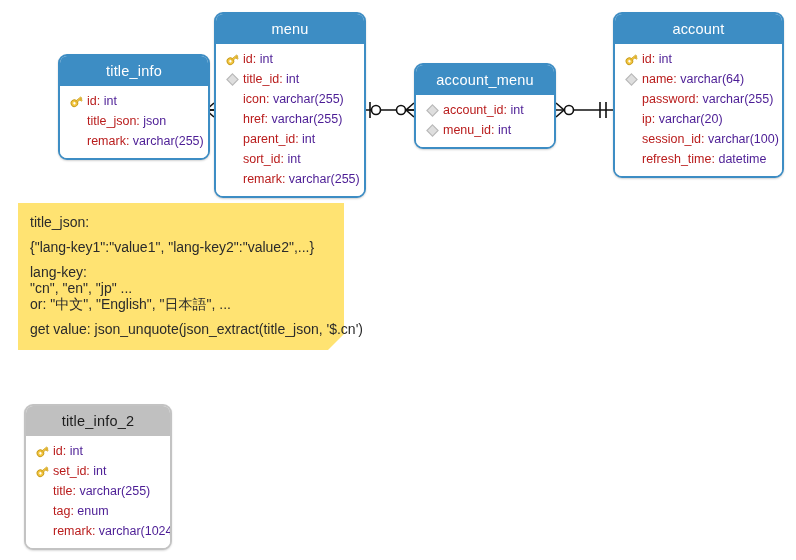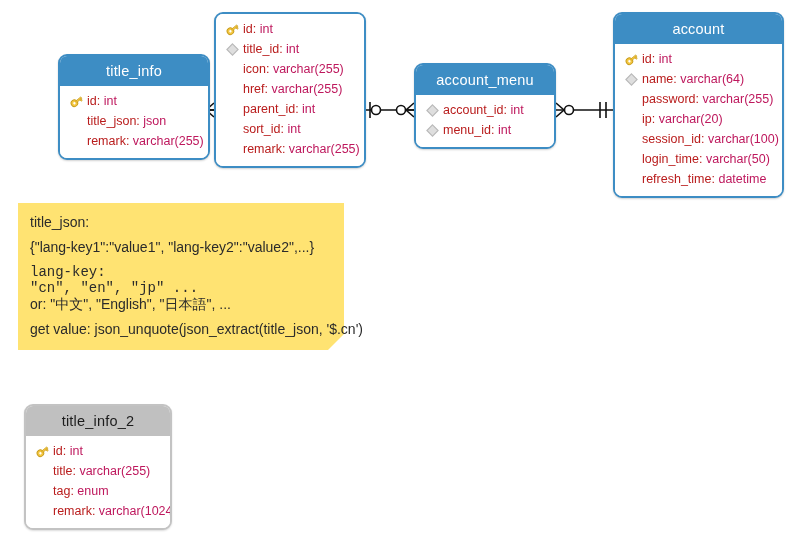--- a/index.html
+++ b/index.html
@@ -76,39 +76,39 @@
     margin-right: 2px;
   }
   .field-icon svg { display: block; }
 
   .field-text {
     font-size: 12.5px;
     color: #111111;
     overflow: visible;
   }
   .field-name { color: #b91c1c; }
-  .field-type { color: #be185d; text-align: right; }
+  .field-type { color: #4c1d95; text-align: right; }
 
   
   .note {
     position: absolute;
     box-sizing: border-box;
     background: #ffe372;
     color: #2b2b2b;
   }
   .note-inner {
     padding: 12px 12px 0 12px;
   }
   .note-line {
     font-size: 14px;
     line-height: 14px;
     margin-bottom: 11px;
     white-space: nowrap;
   }
-  .note-line.tight { margin-bottom: 2px; font-family: Liberation Mono, monospace; }
+  .note-line.tight { margin-bottom: 2px; }
   .note-line:last-child { margin-bottom: 0; }
   .note-fold {
     position: absolute;
     right: 0;
     bottom: 0;
     width: 0; height: 0;
     border-left: 16px solid transparent;
     border-bottom: 16px solid #ffffff;
   }
 
@@ -181,20 +181,21 @@
             <span class="field-icon"></span>
             <span class="field-text"><span class="field-name">title_json</span><span class="field-name">: </span><span class="field-type">json</span></span>
           </div>
           <div class="field-row">
             <span class="field-icon"></span>
             <span class="field-text"><span class="field-name">remark</span><span class="field-name">: </span><span class="field-type">varchar(255)</span></span>
           </div>
         </div>
       </div>
       <div class="entity" style="left: 214px; top: 12px; width: 152px;">
+        <div class="entity-header">menu</div>
         <div class="entity-body">
           <div class="field-row">
             <span class="field-icon">
               <svg width="15" height="15" viewBox="0 0 16 16" aria-hidden="true">
                 <g transform="rotate(-40 8 8)">
                   <circle cx="5.1" cy="8" r="3.5" fill="#f5c842" stroke="#c79a18" stroke-width="1"></circle>
                   <circle cx="5.1" cy="8" r="1.25" fill="#ffffff"></circle>
                   <rect x="7.6" y="7.1" width="7.0" height="1.9" fill="#f5c842" stroke="#c79a18" stroke-width=".7"></rect>
                   <rect x="12.0" y="8.8" width="1.5" height="2.2" fill="#f5c842" stroke="#c79a18" stroke-width=".7"></rect>
                 </g>
@@ -284,43 +285,52 @@
           <div class="field-row">
             <span class="field-icon"></span>
             <span class="field-text"><span class="field-name">ip</span><span class="field-name">: </span><span class="field-type">varchar(20)</span></span>
           </div>
           <div class="field-row">
             <span class="field-icon"></span>
             <span class="field-text"><span class="field-name">session_id</span><span class="field-name">: </span><span class="field-type">varchar(100)</span></span>
           </div>
           <div class="field-row">
             <span class="field-icon"></span>
-            <span class="field-text"><span class="field-name">login_time</span><span class="field-name">: </span><span class="field-type">varchar(50)</span></span>
-          </div>
-          <div class="field-row">
-            <span class="field-icon"></span>
             <span class="field-text"><span class="field-name">refresh_time</span><span class="field-name">: </span><span class="field-type">datetime</span></span>
           </div>
         </div>
       </div>
       <div class="entity inactive" style="left: 24px; top: 404px; width: 148px;">
         <div class="entity-header">title_info_2</div>
         <div class="entity-body">
           <div class="field-row">
             <span class="field-icon">
               <svg width="15" height="15" viewBox="0 0 16 16" aria-hidden="true">
                 <g transform="rotate(-40 8 8)">
                   <circle cx="5.1" cy="8" r="3.5" fill="#f5c842" stroke="#c79a18" stroke-width="1"></circle>
                   <circle cx="5.1" cy="8" r="1.25" fill="#ffffff"></circle>
                   <rect x="7.6" y="7.1" width="7.0" height="1.9" fill="#f5c842" stroke="#c79a18" stroke-width=".7"></rect>
                   <rect x="12.0" y="8.8" width="1.5" height="2.2" fill="#f5c842" stroke="#c79a18" stroke-width=".7"></rect>
                 </g>
               </svg>
             </span>
             <span class="field-text"><span class="field-name">id</span><span class="field-name">: </span><span class="field-type">int</span></span>
+          </div>
+          <div class="field-row">
+            <span class="field-icon">
+              <svg width="15" height="15" viewBox="0 0 16 16" aria-hidden="true">
+                <g transform="rotate(-40 8 8)">
+                  <circle cx="5.1" cy="8" r="3.5" fill="#f5c842" stroke="#c79a18" stroke-width="1"></circle>
+                  <circle cx="5.1" cy="8" r="1.25" fill="#ffffff"></circle>
+                  <rect x="7.6" y="7.1" width="7.0" height="1.9" fill="#f5c842" stroke="#c79a18" stroke-width=".7"></rect>
+                  <rect x="12.0" y="8.8" width="1.5" height="2.2" fill="#f5c842" stroke="#c79a18" stroke-width=".7"></rect>
+                </g>
+              </svg>
+            </span>
+            <span class="field-text"><span class="field-name">set_id</span><span class="field-name">: </span><span class="field-type">int</span></span>
           </div>
           <div class="field-row">
             <span class="field-icon"></span>
             <span class="field-text"><span class="field-name">title</span><span class="field-name">: </span><span class="field-type">varchar(255)</span></span>
           </div>
           <div class="field-row">
             <span class="field-icon"></span>
             <span class="field-text"><span class="field-name">tag</span><span class="field-name">: </span><span class="field-type">enum</span></span>
           </div>
           <div class="field-row">

